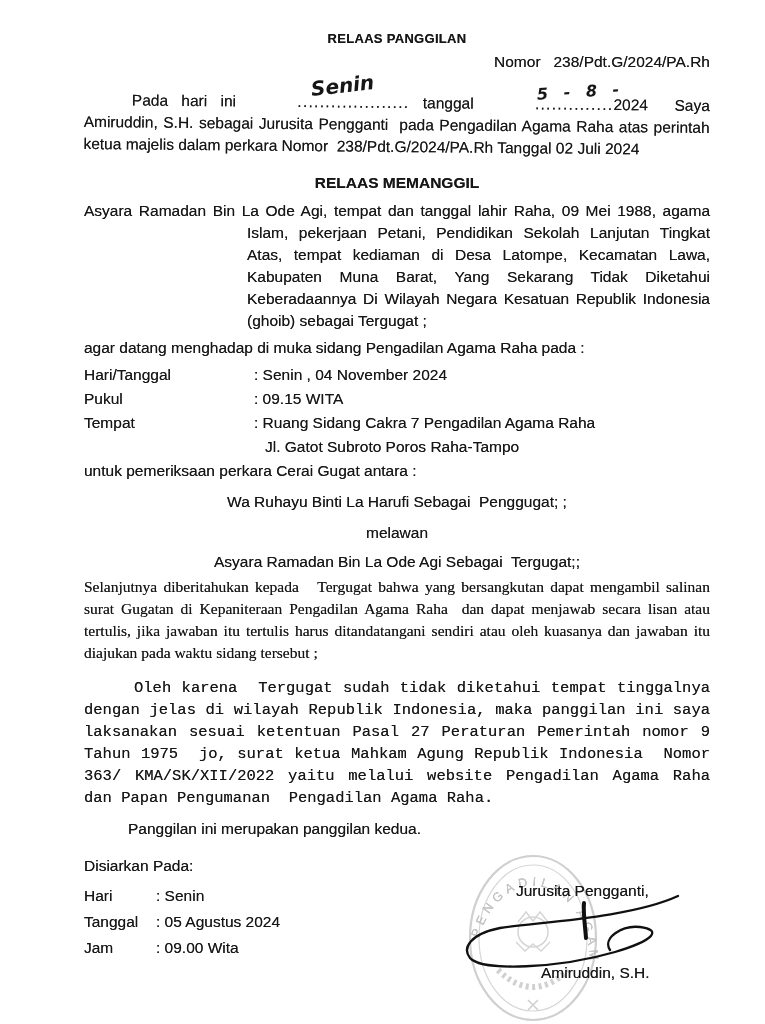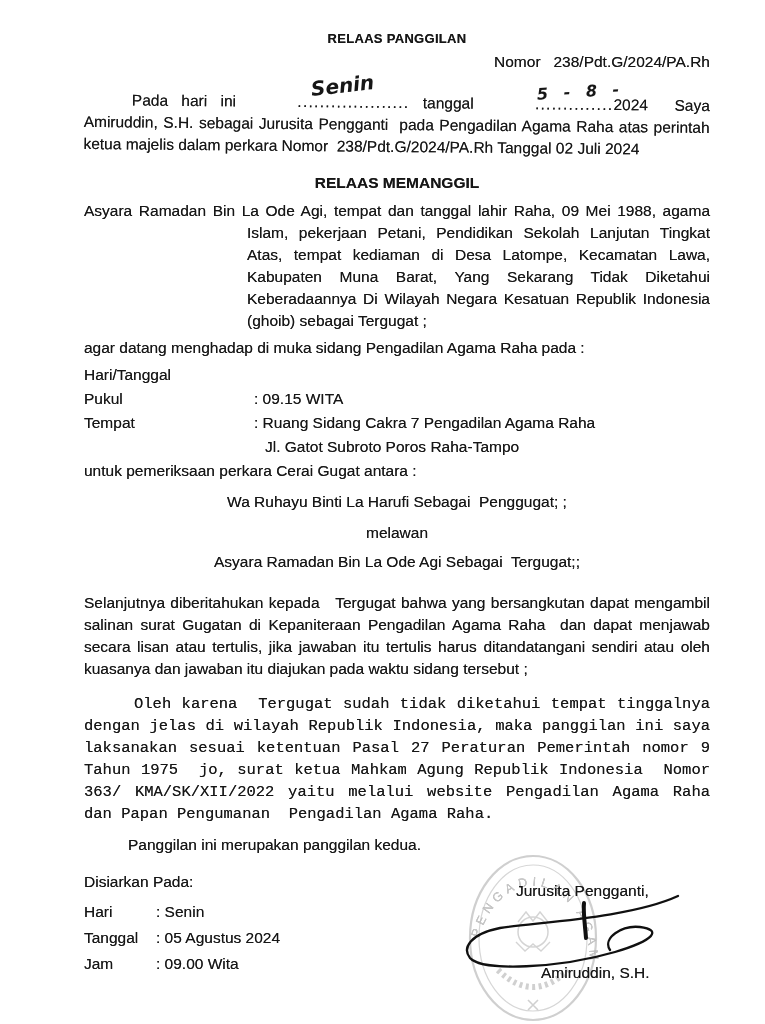--- a/index.html
+++ b/index.html
@@ -29,21 +29,21 @@
   .kv-row{display:flex;line-height:24px;}
   .kv-label{flex:0 0 170px;}
   .kv-value{white-space:pre-wrap;}
   .kv-value .l1{display:block;}
   .kv-value2{display:block;padding-left:11px;}
   .center{text-align:center;}
   .mt-case{margin-top:1px;}
   .mt-plaintiff{margin-top:9px;}
   .mt-versus{margin-top:9px;}
   .mt-defline{margin-top:7px;}
-  .notice{margin-top:19px;text-align:justify;}
+  .notice{margin-top:3px;text-align:justify;font-family:Liberation Serif, serif;}
   .ghoib{margin-top:13px;text-align:justify;text-indent:50px;font-family:Liberation Mono, monospace;}
   .second-call{margin-top:9px;text-indent:44px;}
   .broadcast{margin-top:15px;}
   .b-heading{margin-bottom:6px;}
   .b-row{display:flex;line-height:26px;}
   .b-label{flex:0 0 72px;}
   .b-value{white-space:pre-wrap;}
   .seal{position:absolute;left:458px;top:852px;width:150px;height:172px;}
   .sig-svg{position:absolute;left:430px;top:860px;width:270px;height:125px;}
   .sig-role{position:absolute;left:516px;top:880px;white-space:nowrap;}
@@ -62,20 +62,21 @@
 
     <div class="heading">RELAAS MEMANGGIL</div>
 
     <p class="hang"><span>Asyara Ramadan Bin La Ode Agi</span><span>, tempat dan tanggal lahir Raha, 09 Mei 1988, agama Islam, pekerjaan Petani, Pendidikan Sekolah Lanjutan Tingkat Atas, tempat kediaman di Desa Latompe, Kecamatan Lawa, Kabupaten Muna Barat, Yang Sekarang Tidak Diketahui Keberadaannya Di Wilayah Negara Kesatuan Republik Indonesia (ghoib) sebagai Tergugat ;</span></p>
 
     <p class="line">agar datang menghadap di muka sidang Pengadilan Agama Raha pada :</p>
 
     <div class="kv-table">
       <div class="kv-row">
         <span class="kv-label">Hari/Tanggal</span>
+        <span class="kv-value">: Senin , 04 November 2024</span>
       </div>
       <div class="kv-row">
         <span class="kv-label">Pukul</span>
         <span class="kv-value">: 09.15 WITA</span>
       </div>
       <div class="kv-row">
         <span class="kv-label">Tempat</span>
         <span class="kv-value"><span class="l1">: Ruang Sidang Cakra 7 Pengadilan Agama Raha</span><span class="kv-value2">Jl. Gatot Subroto Poros Raha-Tampo</span></span>
       </div>
     </div>

